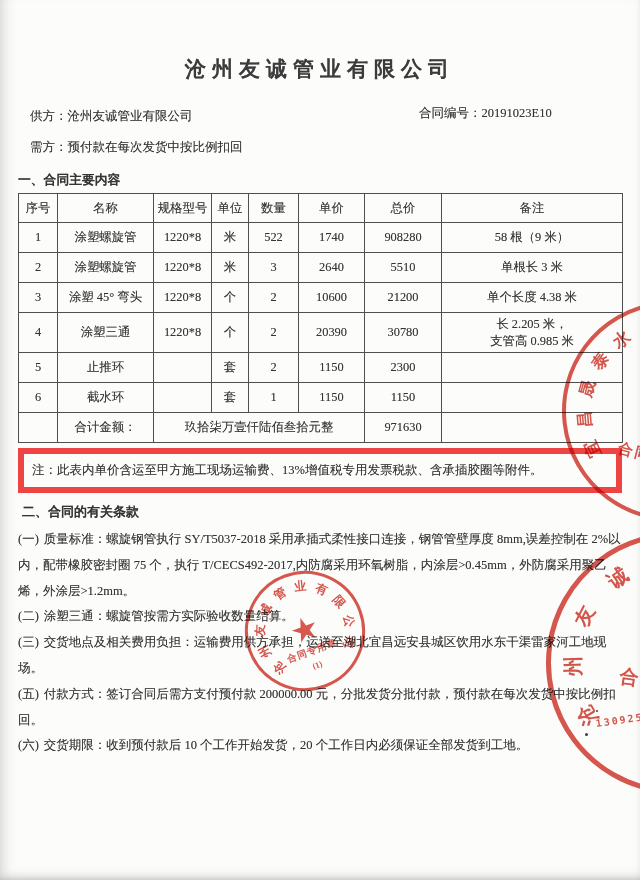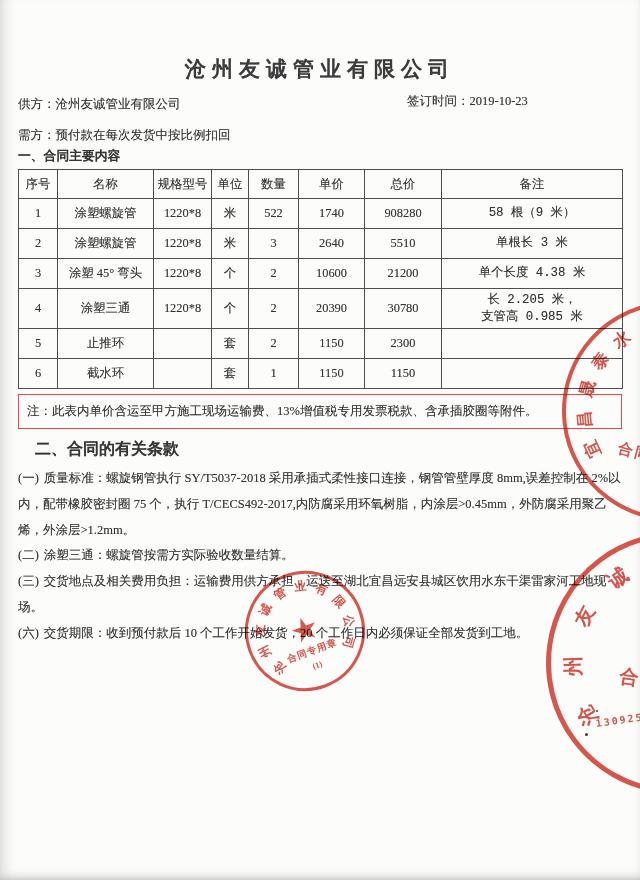--- a/index.html
+++ b/index.html
@@ -12,37 +12,37 @@
   .page::after{
     content:'';position:absolute;inset:0;pointer-events:none;
     box-shadow:inset 10px -8px 14px -8px rgba(110,110,110,.30),
                inset -4px 0 8px -5px rgba(130,130,130,.18),
                inset 0 -7px 9px -7px rgba(90,90,90,.28);
   }
   .content{padding:55px 18px 0 18px;text-shadow:0 0 .4px rgba(70,70,70,.45);}
   h1.title{margin:0;text-align:center;font-size:21px;font-weight:700;letter-spacing:6px;color:#3b3b3b;}
   h2.subtitle{margin:12px 0 0 0;text-align:center;font-size:17px;font-weight:600;letter-spacing:5px;color:#3b3b3b;}
   .info{display:flex;justify-content:space-between;margin-top:13px;font-size:12.5px;}
-  .info p{margin:0;}
+  .info p{margin:12px;}
   .info-left p.buyer{margin-top:14px;}
   .info-right{width:215px;margin-top:-4px;line-height:18.5px;}
   .sec-head{margin:4px 0 0 0;font-size:12.8px;font-weight:600;}
   table.items{border-collapse:collapse;width:100%;margin-top:4px;table-layout:fixed;font-size:12.4px;}
   table.items th,table.items td{
     border:1px solid #4f4f4f;text-align:center;vertical-align:middle;
     padding:2px 2px;font-weight:normal;overflow:hidden;
   }
   tr.hrow{height:29px;}
   tr.r-std{height:30px;}
   tr.r-tall{height:40px;}
   tr.r-total{height:30px;}
-  td.remark{white-space:pre-line;line-height:1.35;font-family:Liberation Mono, monospace;}
-  .note-box{border:1px solid #ef4444;margin-top:5px;padding:8px 8px;font-size:12.5px;}
+  td.remark{white-space:pre-line;line-height:1.35;}
+  .note-box{border:6px solid #ef4444;margin-top:5px;padding:8px 8px;font-size:12.5px;}
   .attach{margin:12px 0 0 0;font-size:12.5px;}
-  .sec-head2{margin:10px 0 0 17px;font-size:16px;font-weight:600;}
+  .sec-head2{margin:10px 0 0 4px;font-size:13px;font-weight:600;}
   .clauses{margin-top:6px;font-size:12.5px;line-height:25.8px;}
   .clauses p{margin:0;}
   .clauses p.hang{padding-left:24px;text-indent:-24px;}
   .cnum{margin-right:5px;}
 
   
   .stamp{position:absolute;border-radius:50%;mix-blend-mode:multiply;opacity:.85;}
   .arc-ch{
     position:absolute;left:50%;top:50%;width:1em;height:1em;margin:-0.5em 0 0 -0.5em;
     text-align:center;line-height:1;color:#cf372b;font-weight:600;
@@ -77,21 +77,21 @@
   <div class="content">
 
     <h1 class="title">沧州友诚管业有限公司</h1>
 
     <div class="info">
       <div class="info-left">
         <p class="supplier"><span>供方：</span><span>沧州友诚管业有限公司</span></p>
         <p class="buyer"><span>需方：</span><span>预付款在每次发货中按比例扣回</span></p>
       </div>
       <div class="info-right">
-        <p><span>签订时间：</span><span>2019-10-23</span></p>
+        <p><span>合同编号：</span><span>20191023E10</span></p>
       </div>
     </div>
 
     <p class="sec-head">一、合同主要内容</p>
 
     <table class="items">
       <colgroup>
         <col style="width:39px">
           <col style="width:96px">
           <col style="width:58px">
@@ -168,32 +168,40 @@
         <tr class="r-std">
           <td>6</td>
           <td>截水环</td>
           <td></td>
           <td>套</td>
           <td>1</td>
           <td>1150</td>
           <td>1150</td>
           <td class="remark"></td>
         </tr>
+        <tr class="r-total">
+          <td></td>
+          <td>合计金额：</td>
+          <td colspan="4">玖拾柒万壹仟陆佰叁拾元整</td>
+          <td>971630</td>
+          <td></td>
+        </tr>
       </tbody>
     </table>
 
     <div class="note-box">注：此表内单价含运至甲方施工现场运输费、13%增值税专用发票税款、含承插胶圈等附件。</div>
 
 
     <p class="sec-head2">二、合同的有关条款</p>
 
     <div class="clauses">
       <p><span class="cnum">(一)</span><span>质量标准：螺旋钢管执行 SY/T5037-2018 采用承插式柔性接口连接，钢管管壁厚度 8mm,误差控制在 2%以内，配带橡胶密封圈 75 个，执行 T/CECS492-2017,内防腐采用环氧树脂，内涂层&gt;0.45mm，外防腐采用聚乙烯，外涂层&gt;1.2mm。</span></p>
       <p><span class="cnum">(二)</span><span>涂塑三通：螺旋管按需方实际验收数量结算。</span></p>
       <p><span class="cnum">(三)</span><span>交货地点及相关费用负担：运输费用供方承担，运送至湖北宜昌远安县城区饮用水东干渠雷家河工地现场。</span></p>
+      <p><span class="cnum">(五)</span><span>付款方式：签订合同后需方支付预付款 200000.00 元，分批发货分批付款，预付款在每次发货中按比例扣回。</span></p>
       <p><span class="cnum">(六)</span><span>交货期限：收到预付款后 10 个工作开始发货，20 个工作日内必须保证全部发货到工地。</span></p>
 
     </div>
   </div>
 
   <div class="stamp stamp-buyer">
     <div>
         <span class="arc-ch" style="font-size: 17px; transform: rotate(-130deg) translateY(-88px);">宜</span>
         <span class="arc-ch" style="font-size: 17px; transform: rotate(-110deg) translateY(-88px);">昌</span>
         <span class="arc-ch" style="font-size: 17px; transform: rotate(-90deg) translateY(-88px);">晟</span>

